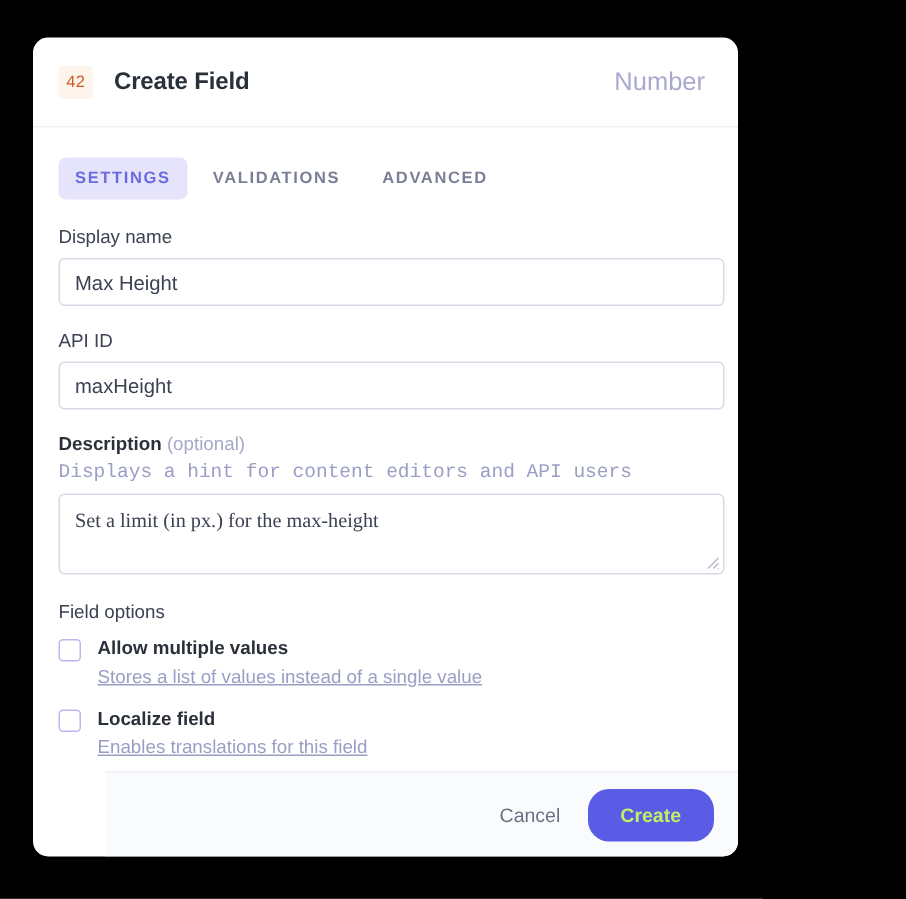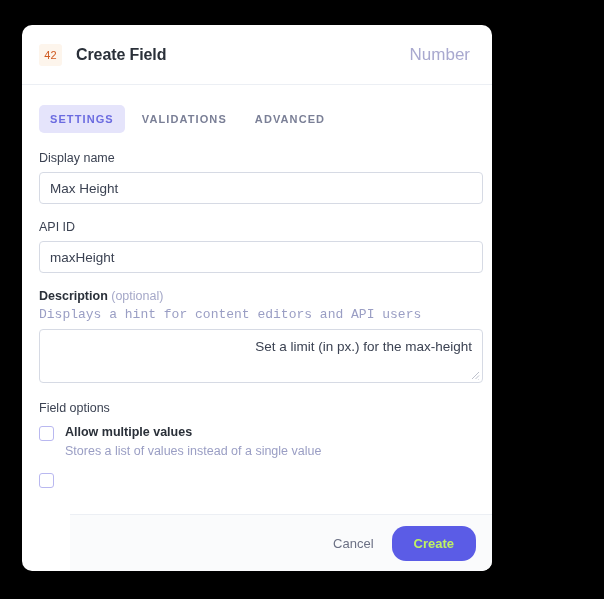--- a/index.html
+++ b/index.html
@@ -147,26 +147,25 @@
 
   .textarea-input {
     width: 444px;
     height: 54px;
     border: 1px solid #d6dae4;
     border-radius: 4px;
     background: #ffffff;
     padding: 8px 10px;
     font-size: 13.5px;
     color: #3b4252;
-    font-family: Liberation Sans, sans-serif;
+    font-family: Liberation Serif, serif;
     outline: none;
     resize: none;
     display: block;
     line-height: 1.35;
-    text-align: right;
   }
 
   .textarea-wrap { position: relative; width: 444px; }
 
   .resize-grip {
     position: absolute;
     right: 3px;
     bottom: 3px;
     width: 9px;
     height: 9px;
@@ -204,20 +203,21 @@
     color: #2a3039;
     font-weight: 700;
     line-height: 1.2;
   }
 
   .option-desc {
     font-size: 12.5px;
     color: #9a9ec4;
     margin-top: 4px;
     line-height: 1.2;
+    text-decoration: underline;
   }
 
   
   .modal-footer {
     flex: 0 0 57px;
     height: 57px;
     border-top: 1px solid #eceff4;
     background: #fafbfc;
     display: flex;
     align-items: center;
@@ -299,20 +299,24 @@
       <div class="option-row">
         <div class="checkbox"></div>
         <div class="option-text">
           <div class="option-label">Allow multiple values</div>
           <div class="option-desc">Stores a list of values instead of a single value</div>
         </div>
       </div>
 
       <div class="option-row">
         <div class="checkbox"></div>
+        <div class="option-text">
+          <div class="option-label">Localize field</div>
+          <div class="option-desc">Enables translations for this field</div>
+        </div>
       </div>
 
     </div>
 
     <div class="modal-footer">
       <button class="btn-cancel">Cancel</button>
       <button class="btn-create">Create</button>
     </div>
 
   </div>

